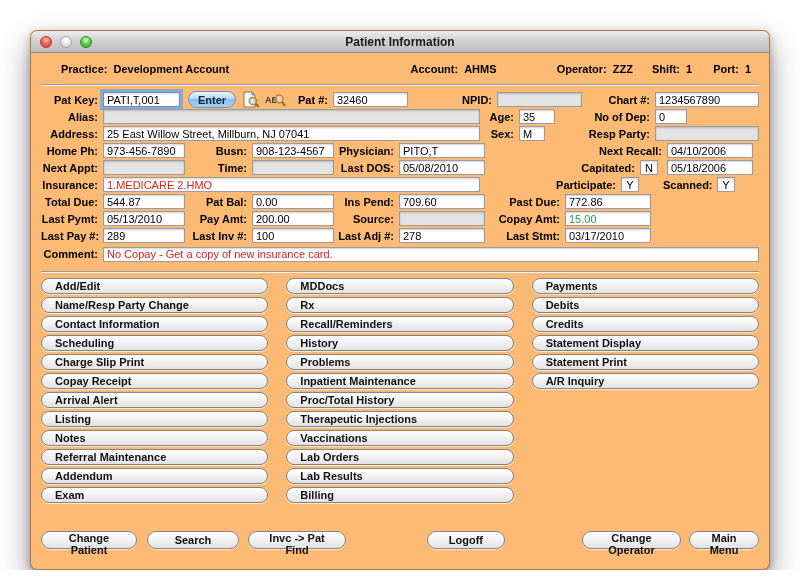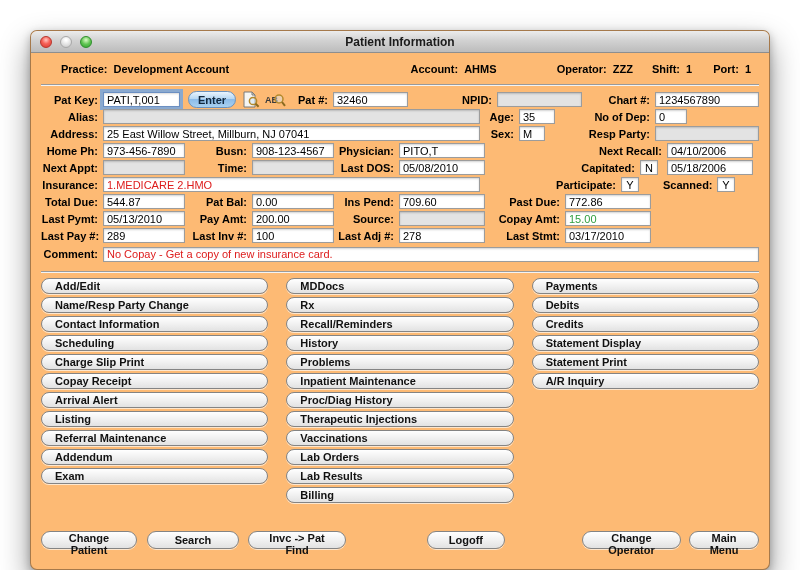--- a/index.html
+++ b/index.html
@@ -256,32 +256,33 @@
     <div class="grid">
       <div class="gcol">
         <button class="gbtn">Add/Edit</button>
         <button class="gbtn">Name/Resp Party Change</button>
         <button class="gbtn">Contact Information</button>
         <button class="gbtn">Scheduling</button>
         <button class="gbtn">Charge Slip Print</button>
         <button class="gbtn">Copay Receipt</button>
         <button class="gbtn">Arrival Alert</button>
         <button class="gbtn">Listing</button>
+        <button class="gbtn">Notes</button>
         <button class="gbtn">Referral Maintenance</button>
         <button class="gbtn">Addendum</button>
         <button class="gbtn">Exam</button>
       </div>
       <div class="gcol">
         <button class="gbtn">MDDocs</button>
         <button class="gbtn">Rx</button>
         <button class="gbtn">Recall/Reminders</button>
         <button class="gbtn">History</button>
         <button class="gbtn">Problems</button>
         <button class="gbtn">Inpatient Maintenance</button>
-        <button class="gbtn">Proc/Diag History</button>
+        <button class="gbtn">Proc/Total History</button>
         <button class="gbtn">Therapeutic Injections</button>
         <button class="gbtn">Vaccinations</button>
         <button class="gbtn">Lab Orders</button>
         <button class="gbtn">Lab Results</button>
         <button class="gbtn">Billing</button>
       </div>
       <div class="gcol">
         <button class="gbtn">Payments</button>
         <button class="gbtn">Debits</button>
         <button class="gbtn">Credits</button>

